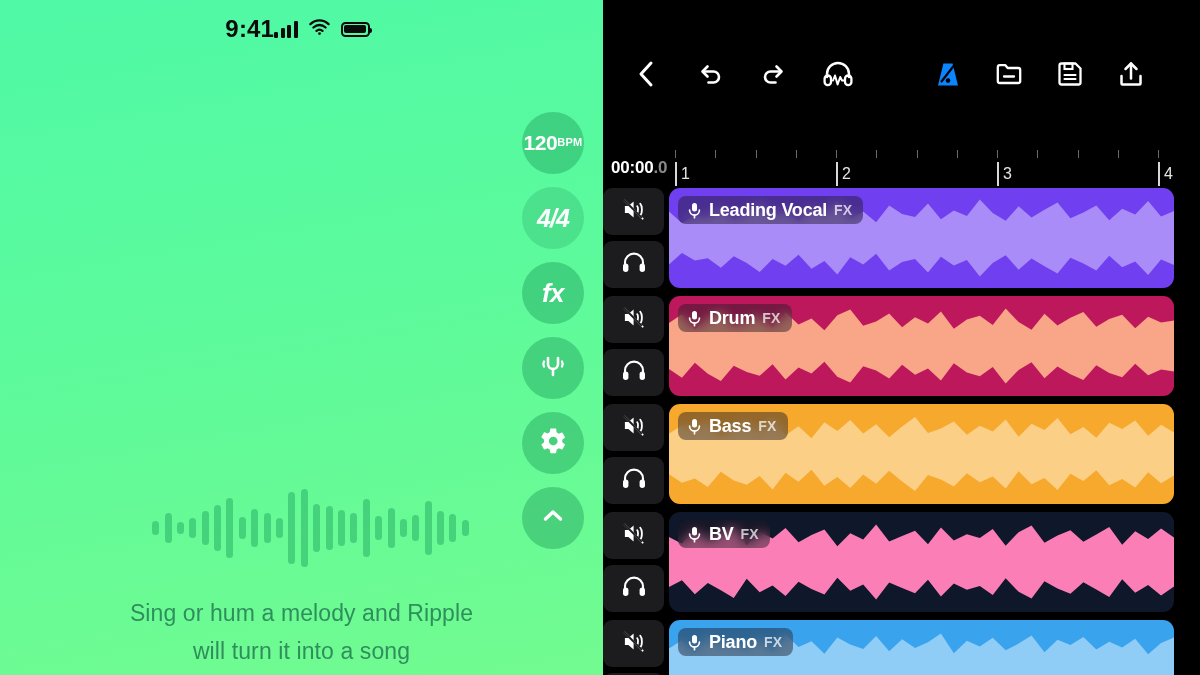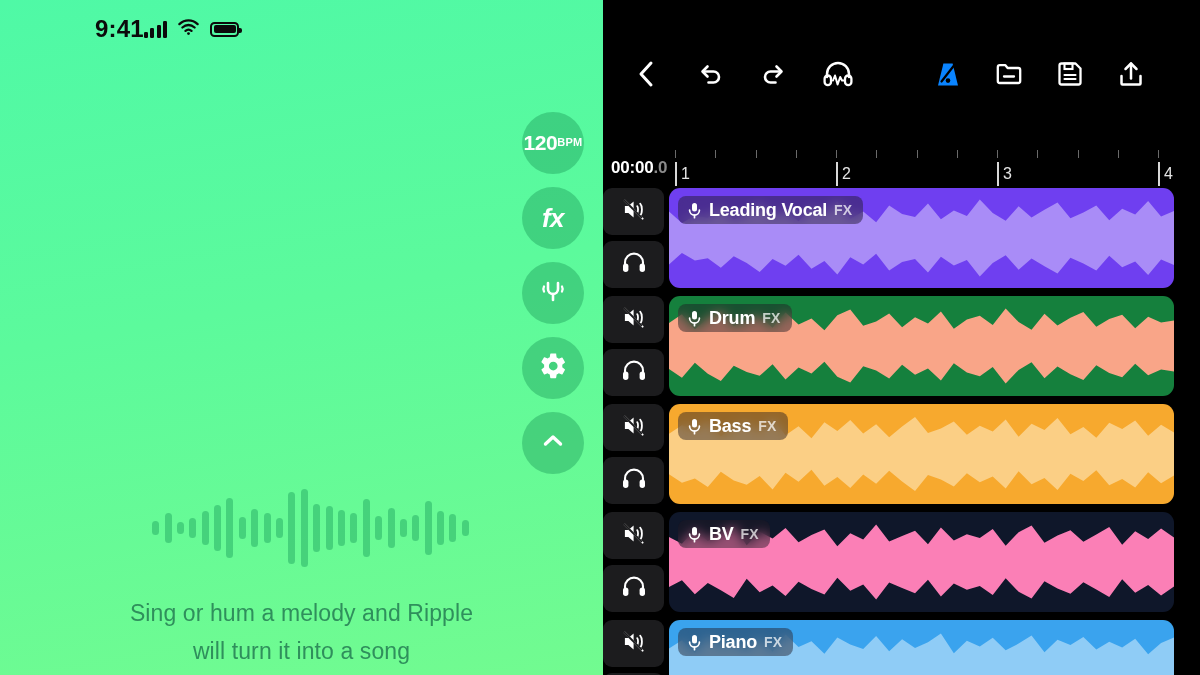--- a/index.html
+++ b/index.html
@@ -11,23 +11,23 @@
   }
   #app { position:relative; width:1200px; height:675px; display:flex; }
 
   
   #left-panel {
     position:relative; width:603px; height:675px;
     background:linear-gradient(170deg,#4FF9A6 0%,#5CFA9C 45%,#72FB90 100%);
     overflow:hidden;
   }
   #status-bar {
-    position:absolute; top:0; left:16px; width:100%; height:58px;
-    display:flex; align-items:center; justify-content:flex-start;
-    padding:0 28px 0 79px;
+    position:absolute; top:0; left:0; width:100%; height:58px;
+    display:flex; align-items:center; justify-content:center;
+    padding:0 28px 0 20px;
   }
   #status-time {
     font-size:24px; font-weight:600; color:#0b0b0b; letter-spacing:.2px;
   }
   #status-icons { display:flex; align-items:center; gap:11px; }
   .sig { display:flex; align-items:flex-end; gap:2.5px; height:17px; }
   .sig i { display:block; width:4px; background:#0b0b0b; border-radius:1.2px; }
   .sig i:nth-child(1){height:6px}
   .sig i:nth-child(2){height:9.5px}
   .sig i:nth-child(3){height:13px}
@@ -173,20 +173,23 @@
 
     <div id="tool-rail">
 
       <div class="tool-btn">
         <div class="bpm-wrap">
           <span class="bpm-num">120</span>
           <span class="bpm-lbl">BPM</span>
         </div>
       </div>
 
+      <div class="tool-btn lighter">
+        <span class="ts-txt">4/4</span>
+      </div>
 
       <div class="tool-btn">
         <span class="fx-txt">fx</span>
       </div>
 
       <div class="tool-btn">
         <span>
           <svg width="30" height="30" viewBox="0 0 30 30" fill="none">
             <path d="M10 7v6c0 2.8 2.2 5 5 5s5-2.2 5-5V7" stroke="#fff" stroke-width="2.6" stroke-linecap="round"></path>
             <path d="M15 18v6" stroke="#fff" stroke-width="2.6" stroke-linecap="round"></path>
@@ -390,21 +393,21 @@
                 </svg></span>
             </div>
             <div class="hd-btn">
               <span><svg width="26" height="24" viewBox="0 0 26 24" fill="none">
                   <path d="M4 14v-2.4a9 9 0 0118 0V14" stroke="#fff" stroke-width="2.1" stroke-linecap="round"></path>
                   <rect x="2" y="12.6" width="5.4" height="8.4" rx="2.7" fill="#fff"></rect>
                   <rect x="18.6" y="12.6" width="5.4" height="8.4" rx="2.7" fill="#fff"></rect>
                 </svg></span>
             </div>
           </div>
-          <div class="clip" style="background: #15803d;">
+          <div class="clip" style="background: #be185d;">
             <svg class="wave" viewBox="0 0 531 100" preserveAspectRatio="none">
               <path d="M0.0,27.0 L13.6,18.3 L27.2,33.2 L40.8,22.2 L54.5,15.0 L68.1,30.3 L81.7,24.1 L95.3,20.2 L108.9,31.8 L122.5,16.4 L136.2,28.4 L149.8,22.6 L163.4,34.2 L177.0,19.3 L190.6,13.5 L204.2,29.8 L217.8,25.5 L231.5,17.4 L245.1,31.3 L258.7,21.2 L272.3,27.4 L285.9,15.4 L299.5,32.7 L313.2,23.6 L326.8,19.8 L340.4,28.9 L354.0,12.6 L367.6,26.0 L381.2,33.7 L394.8,17.8 L408.5,29.4 L422.1,21.7 L435.7,15.9 L449.3,30.8 L462.9,23.1 L476.5,18.8 L490.2,32.2 L503.8,20.7 L517.4,26.5 L531.0,24.6 L531.0,75.4 L517.4,73.5 L503.8,79.3 L490.2,67.8 L476.5,81.2 L462.9,76.9 L449.3,69.2 L435.7,84.1 L422.1,78.3 L408.5,70.6 L394.8,82.2 L381.2,66.3 L367.6,74.0 L354.0,87.4 L340.4,71.1 L326.8,80.2 L313.2,76.4 L299.5,67.3 L285.9,84.6 L272.3,72.6 L258.7,78.8 L245.1,68.7 L231.5,82.6 L217.8,74.5 L204.2,70.2 L190.6,86.5 L177.0,80.7 L163.4,65.8 L149.8,77.4 L136.2,71.6 L122.5,83.6 L108.9,68.2 L95.3,79.8 L81.7,75.9 L68.1,69.7 L54.5,85.0 L40.8,77.8 L27.2,66.8 L13.6,81.7 L0.0,73.0 Z" fill="#F9A588"></path>
             </svg>
             <div class="clip-label">
               <span>
                 <svg class="mic-ic" width="15" height="17" viewBox="0 0 15 17" fill="none">
                   <rect x="5" y="1" width="5" height="8.6" rx="2.5" fill="#fff"></rect>
                   <path d="M2.6 8.2a4.9 4.9 0 009.8 0" stroke="#fff" stroke-width="1.7" stroke-linecap="round"></path>
                   <path d="M7.5 13.1v2.6" stroke="#fff" stroke-width="1.7" stroke-linecap="round"></path>
                 </svg>

